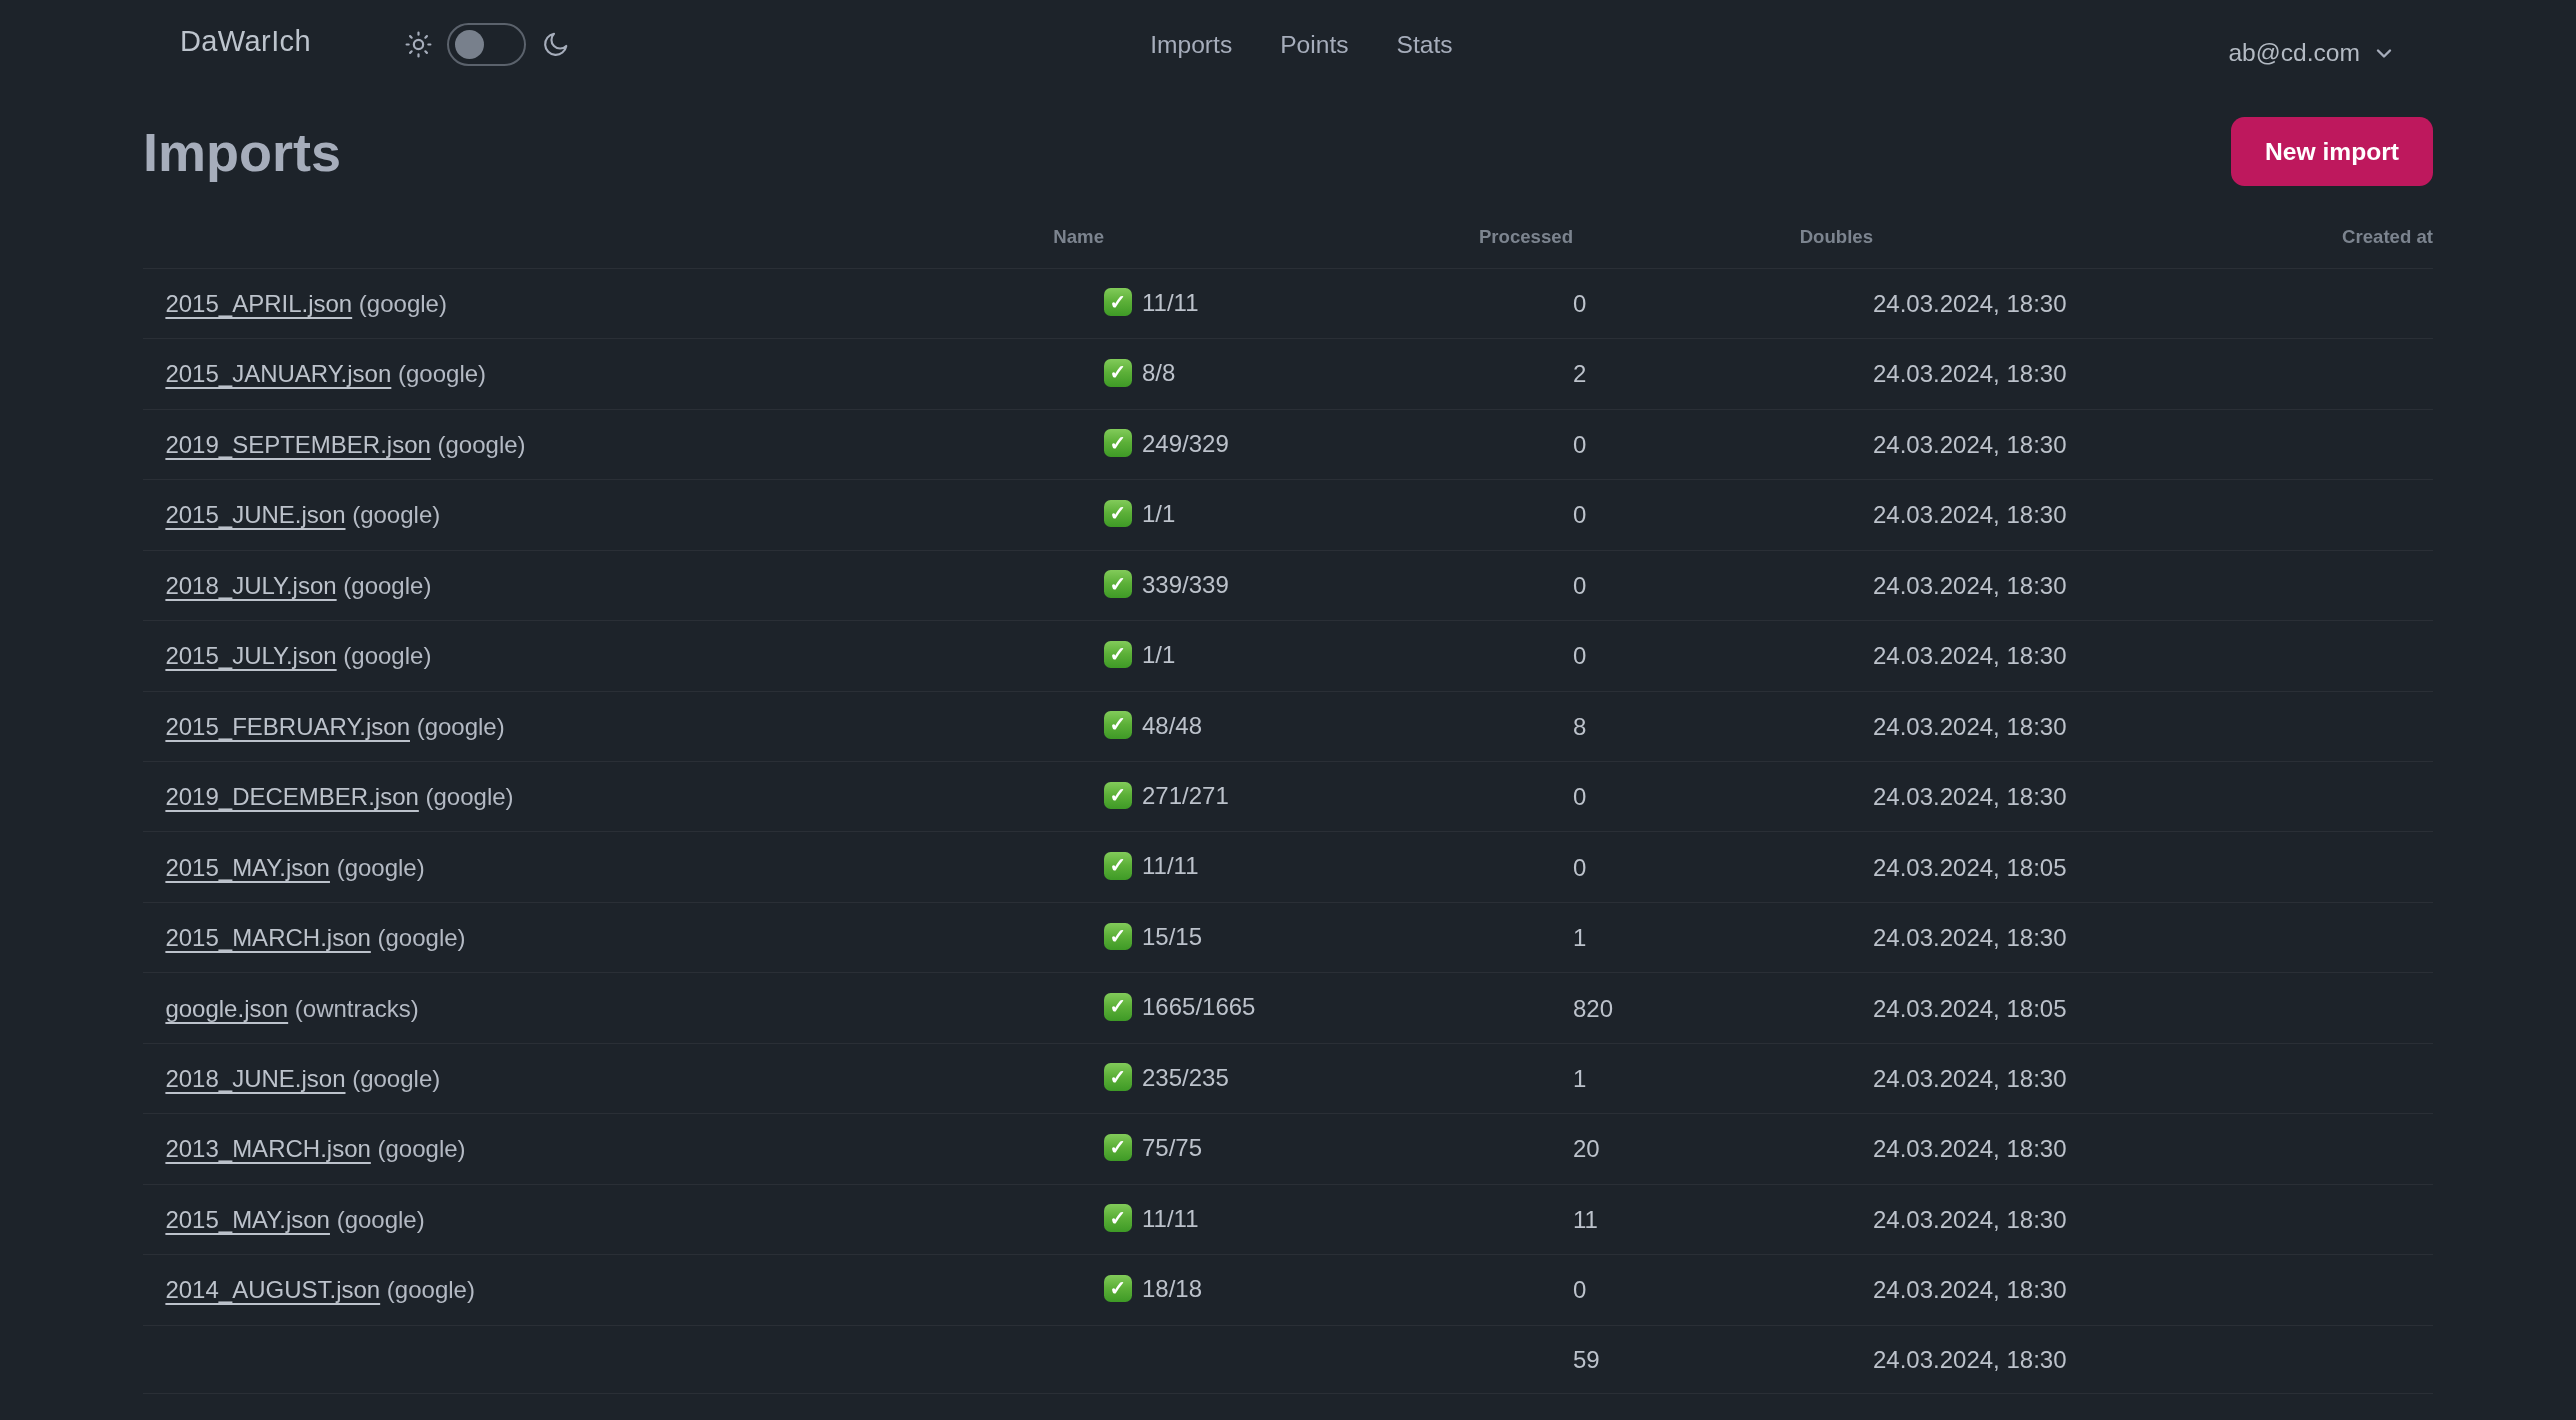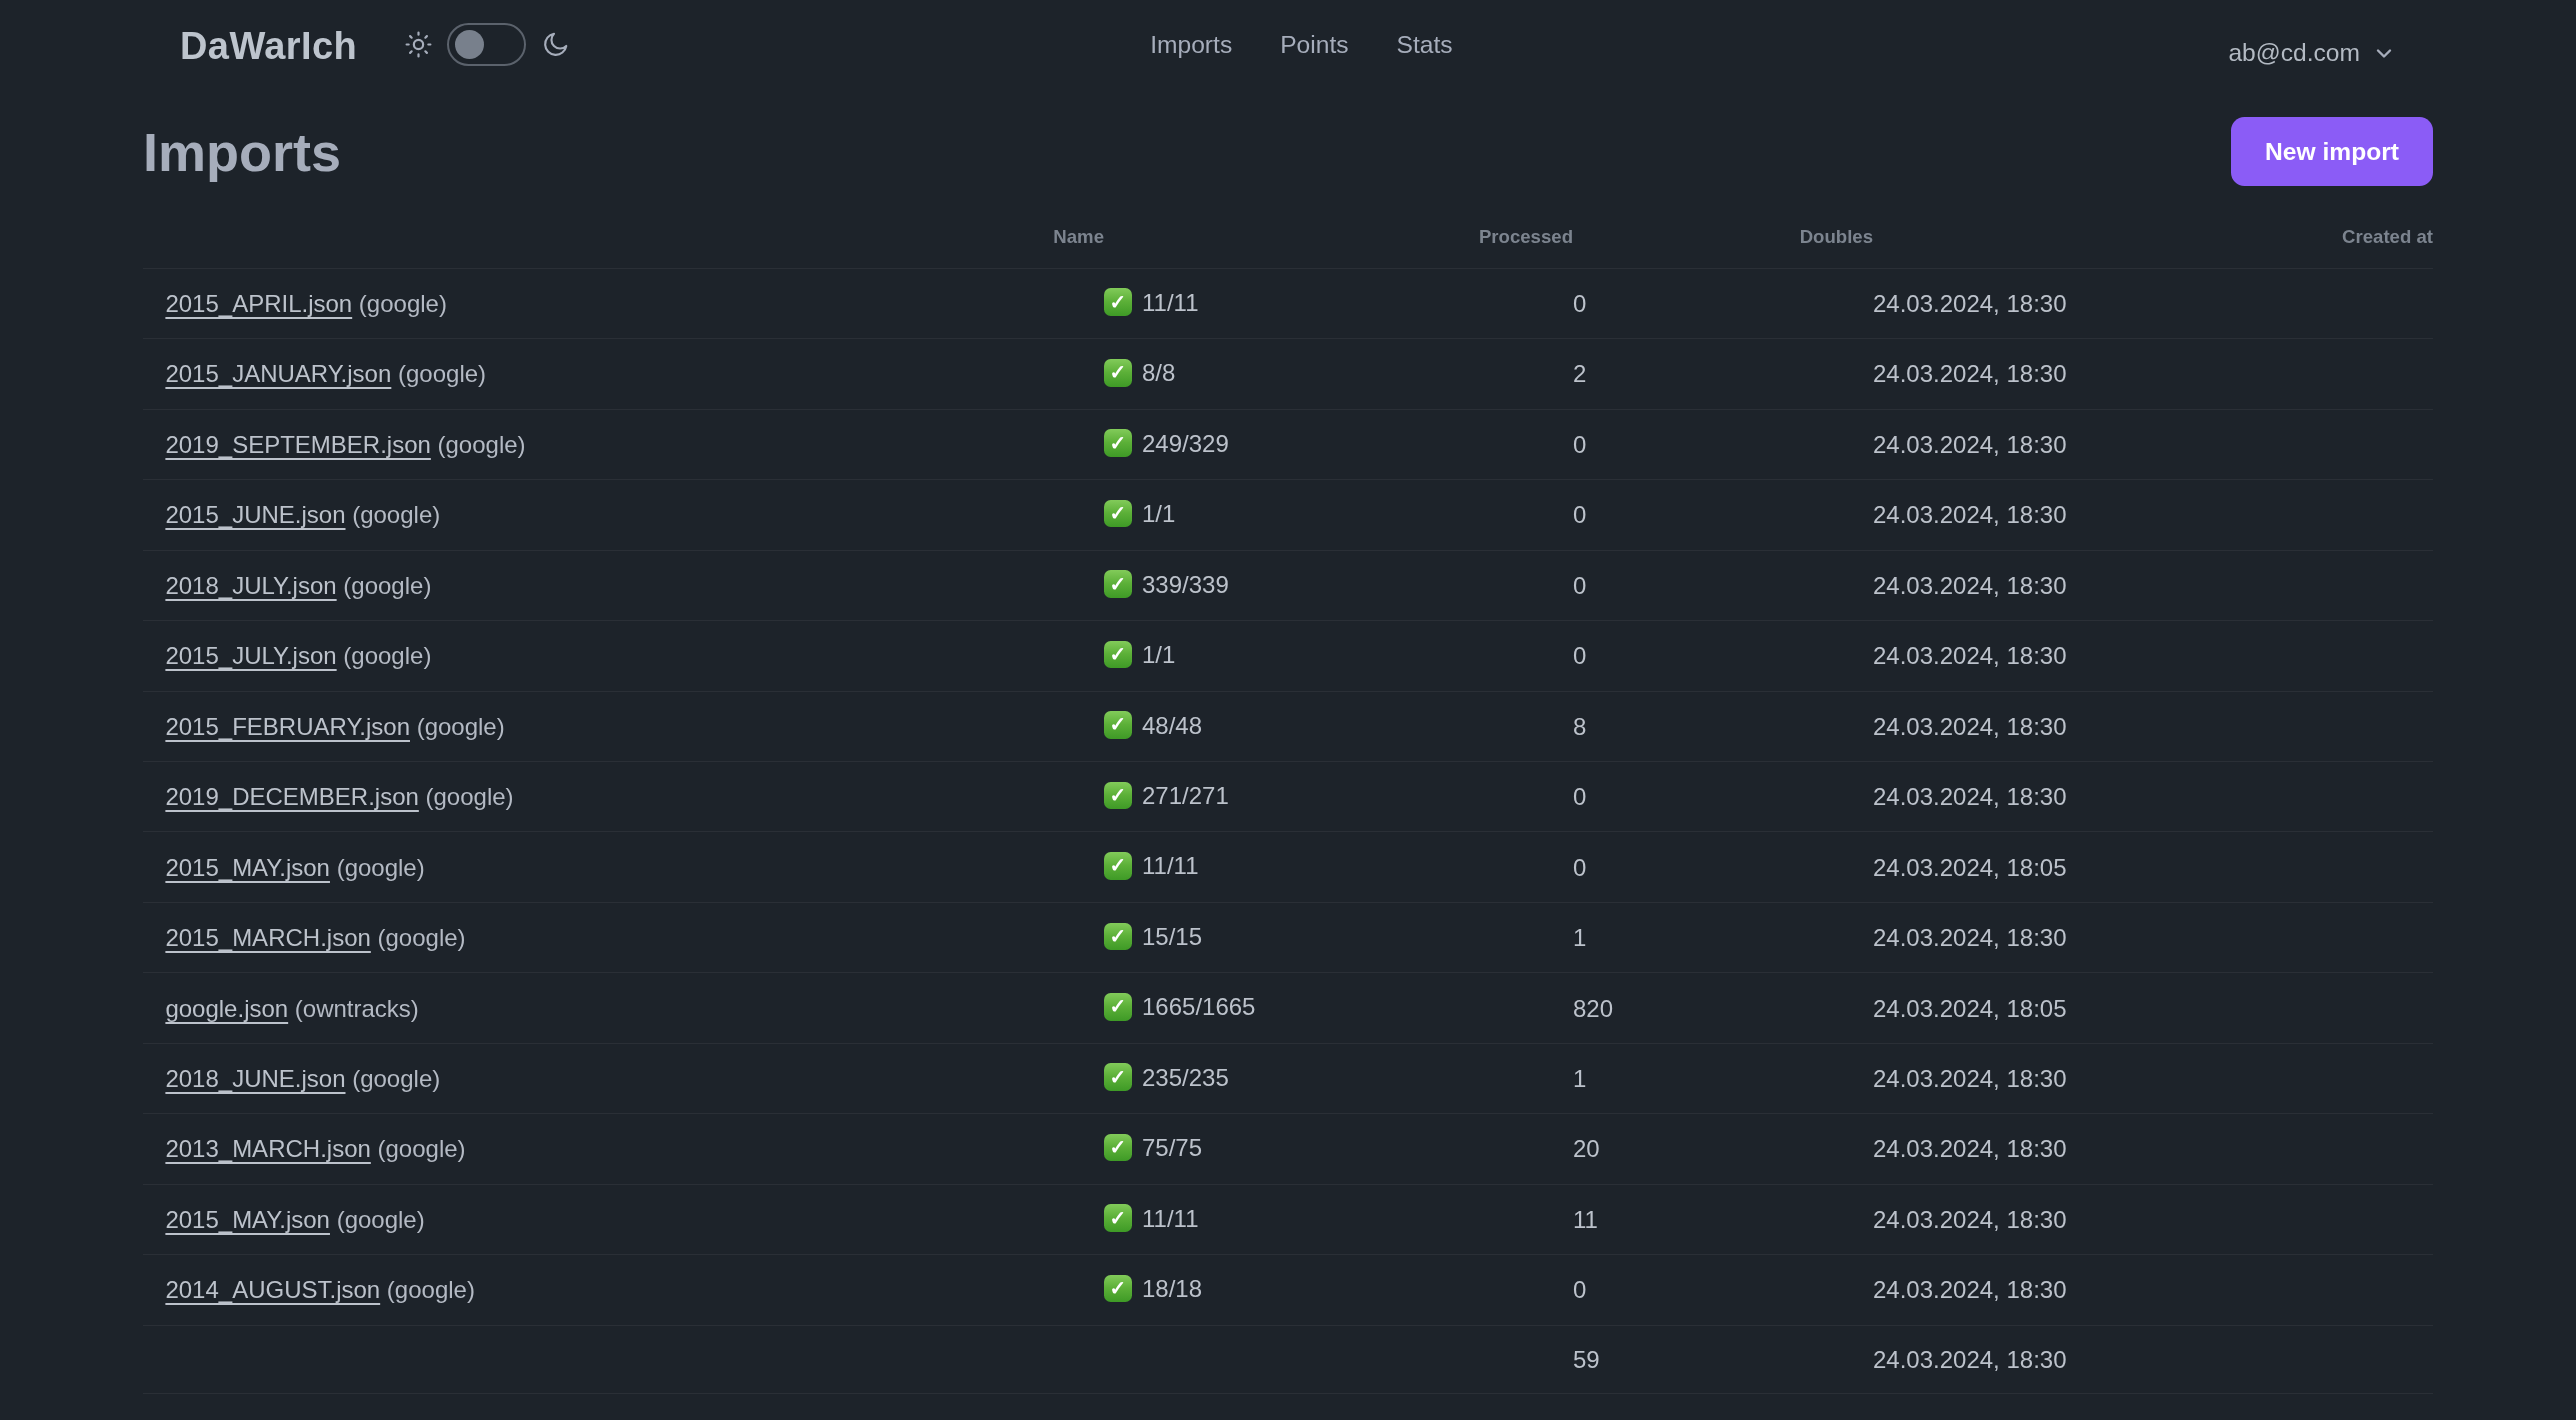--- a/index.html
+++ b/index.html
@@ -7,21 +7,21 @@
   body {
     background:#1d232a;
     color:#a6adbb;
     font-family:"Liberation Sans", sans-serif;
   }
 
   
   .navbar { position:relative; height:89px; width:100%; }
   .logo {
     position:absolute; left:180px; top:25px;
-    font-size:38px; font-weight:700; color:#bdc4cd; letter-spacing:0.4px;
+    font-size:29px; font-weight:400; color:#bdc4cd; letter-spacing:0.4px;
     cursor:pointer;
   }
   .theme-group {
     position:absolute; left:403px; top:22.4px;
     display:flex; align-items:center; gap:13.4px; height:45px;
   }
   .toggle {
     position:relative; width:79px; height:43px;
     border:2.2px solid #5b626c; border-radius:21.6px; background:transparent;
     cursor:pointer;
@@ -40,21 +40,21 @@
     display:flex; align-items:center; gap:12px; cursor:pointer;
   }
   .user-email { font-size:24.6px; color:#b3bac3; }
 
   
   .main { width:2290px; margin:0 auto; padding-top:28px; }
   .page-head { display:flex; align-items:center; justify-content:space-between; height:69px; }
   .page-title { font-size:54px; line-height:60px; font-weight:700; color:#a6adbb; }
   .btn-primary {
     height:69px; padding:0 34px; border:none; border-radius:13.4px;
-    background:#8b5cf6; color:#ffffff;
+    background:#be185d; color:#ffffff;
     font-family:"Liberation Sans", sans-serif;
     font-size:24.6px; font-weight:600; cursor:pointer;
   }
 
   
   table.imports { width:100%; margin-top:27px; border-collapse:collapse; table-layout:fixed; }
   col.c-name { width:961px; } col.c-proc { width:469px; }
   col.c-dbl { width:300px; } col.c-created { width:560px; }
   th {
     text-align:right; font-size:18.6px; font-weight:700; color:#7c848f;

